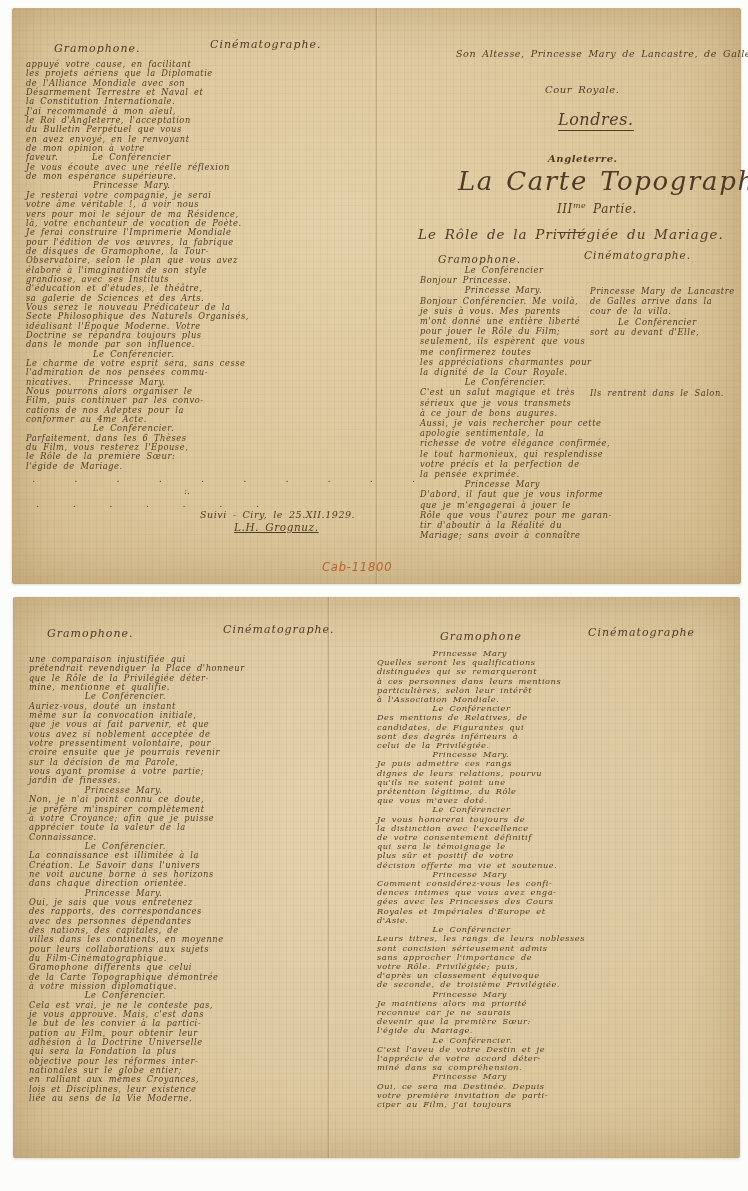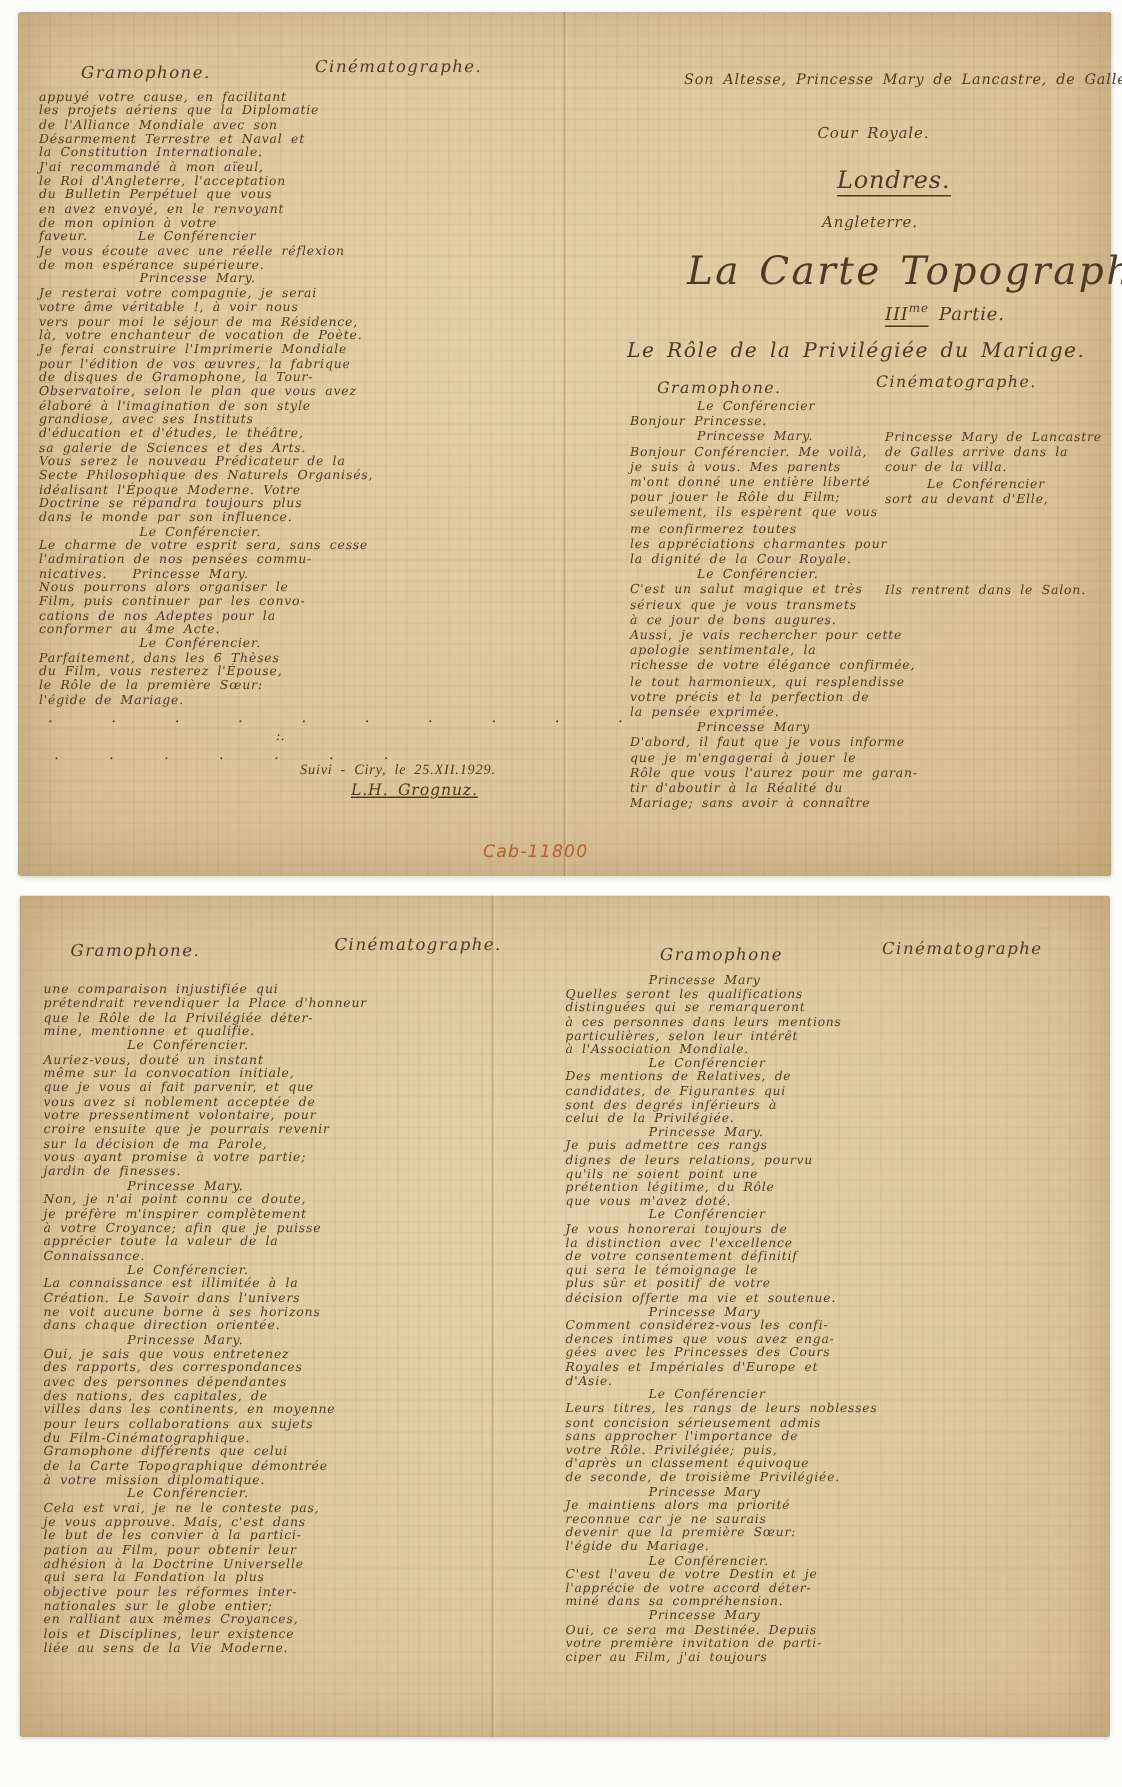--- a/index.html
+++ b/index.html
@@ -43,31 +43,31 @@
   .hw-line{white-space:pre;}
   .header{font-size:11px;letter-spacing:1px;}
 
   
   .ptl-hl{left:42px;top:34px;}
   .ptl-hr{left:198px;top:30px;}
   .ptl-body{left:14px;top:52px;width:348px;font-size:8.3px;line-height:9.35px;}
   .ptl-dots1{left:20px;top:465px;font-size:10px;letter-spacing:0;}
   .ptl-dotsm{left:172px;top:478px;font-size:9px;letter-spacing:0;}
   .ptl-dots2{left:24px;top:490px;font-size:10px;letter-spacing:0;}
-  .ptl-date{left:188px;top:501px;font-size:9.5px;font-family:Liberation Serif, serif;}
+  .ptl-date{left:188px;top:501px;font-size:9.5px;}
   .ptl-sig{left:222px;top:513px;font-size:10.5px;text-decoration:underline;}
 
   
   .ptr-addr0{left:444px;top:40px;font-size:9.6px;}
   .ptr-addr1{left:533px;top:76px;font-size:10px;font-style:italic;}
   .ptr-addr2{left:546px;top:102px;font-size:16px;border-bottom:1px solid #4e3b26;padding-bottom:1px;}
-  .ptr-addr3{left:536px;top:135px;font-size:10px;}
+  .ptr-addr3{left:536px;top:145px;font-size:10px;font-weight:bold;}
   .ptr-title{left:446px;top:158px;font-size:26px;letter-spacing:1.6px;}
   .ptr-part{left:545px;top:193px;font-size:12px;}
-  .ptr-part .part-underline{border-bottom:1px solid #4e3b26;padding-bottom:1px;margin-left:33px;}
+  .ptr-part .part-underline{border-bottom:1px solid #4e3b26;padding-bottom:16px;}
   .ptr-part sup{font-size:8px;}
   .ptr-section{left:406px;top:218px;font-size:13.5px;letter-spacing:1px;}
   .ptr-hl{left:426px;top:245px;font-size:10.5px;}
   .ptr-hr{left:572px;top:241px;font-size:10.5px;}
   .ptr-colL{left:408px;top:257px;width:182px;font-size:8.3px;line-height:10.2px;}
   .ptr-colR{left:578px;top:258px;width:152px;font-size:8.3px;line-height:10.2px;margin-top:20px;}
 
   .annot{left:310px;top:552px;font-size:11.5px;color:#b5622f;letter-spacing:0.8px;font-family:"DejaVu Sans",sans-serif;font-style:italic;}
 
   

